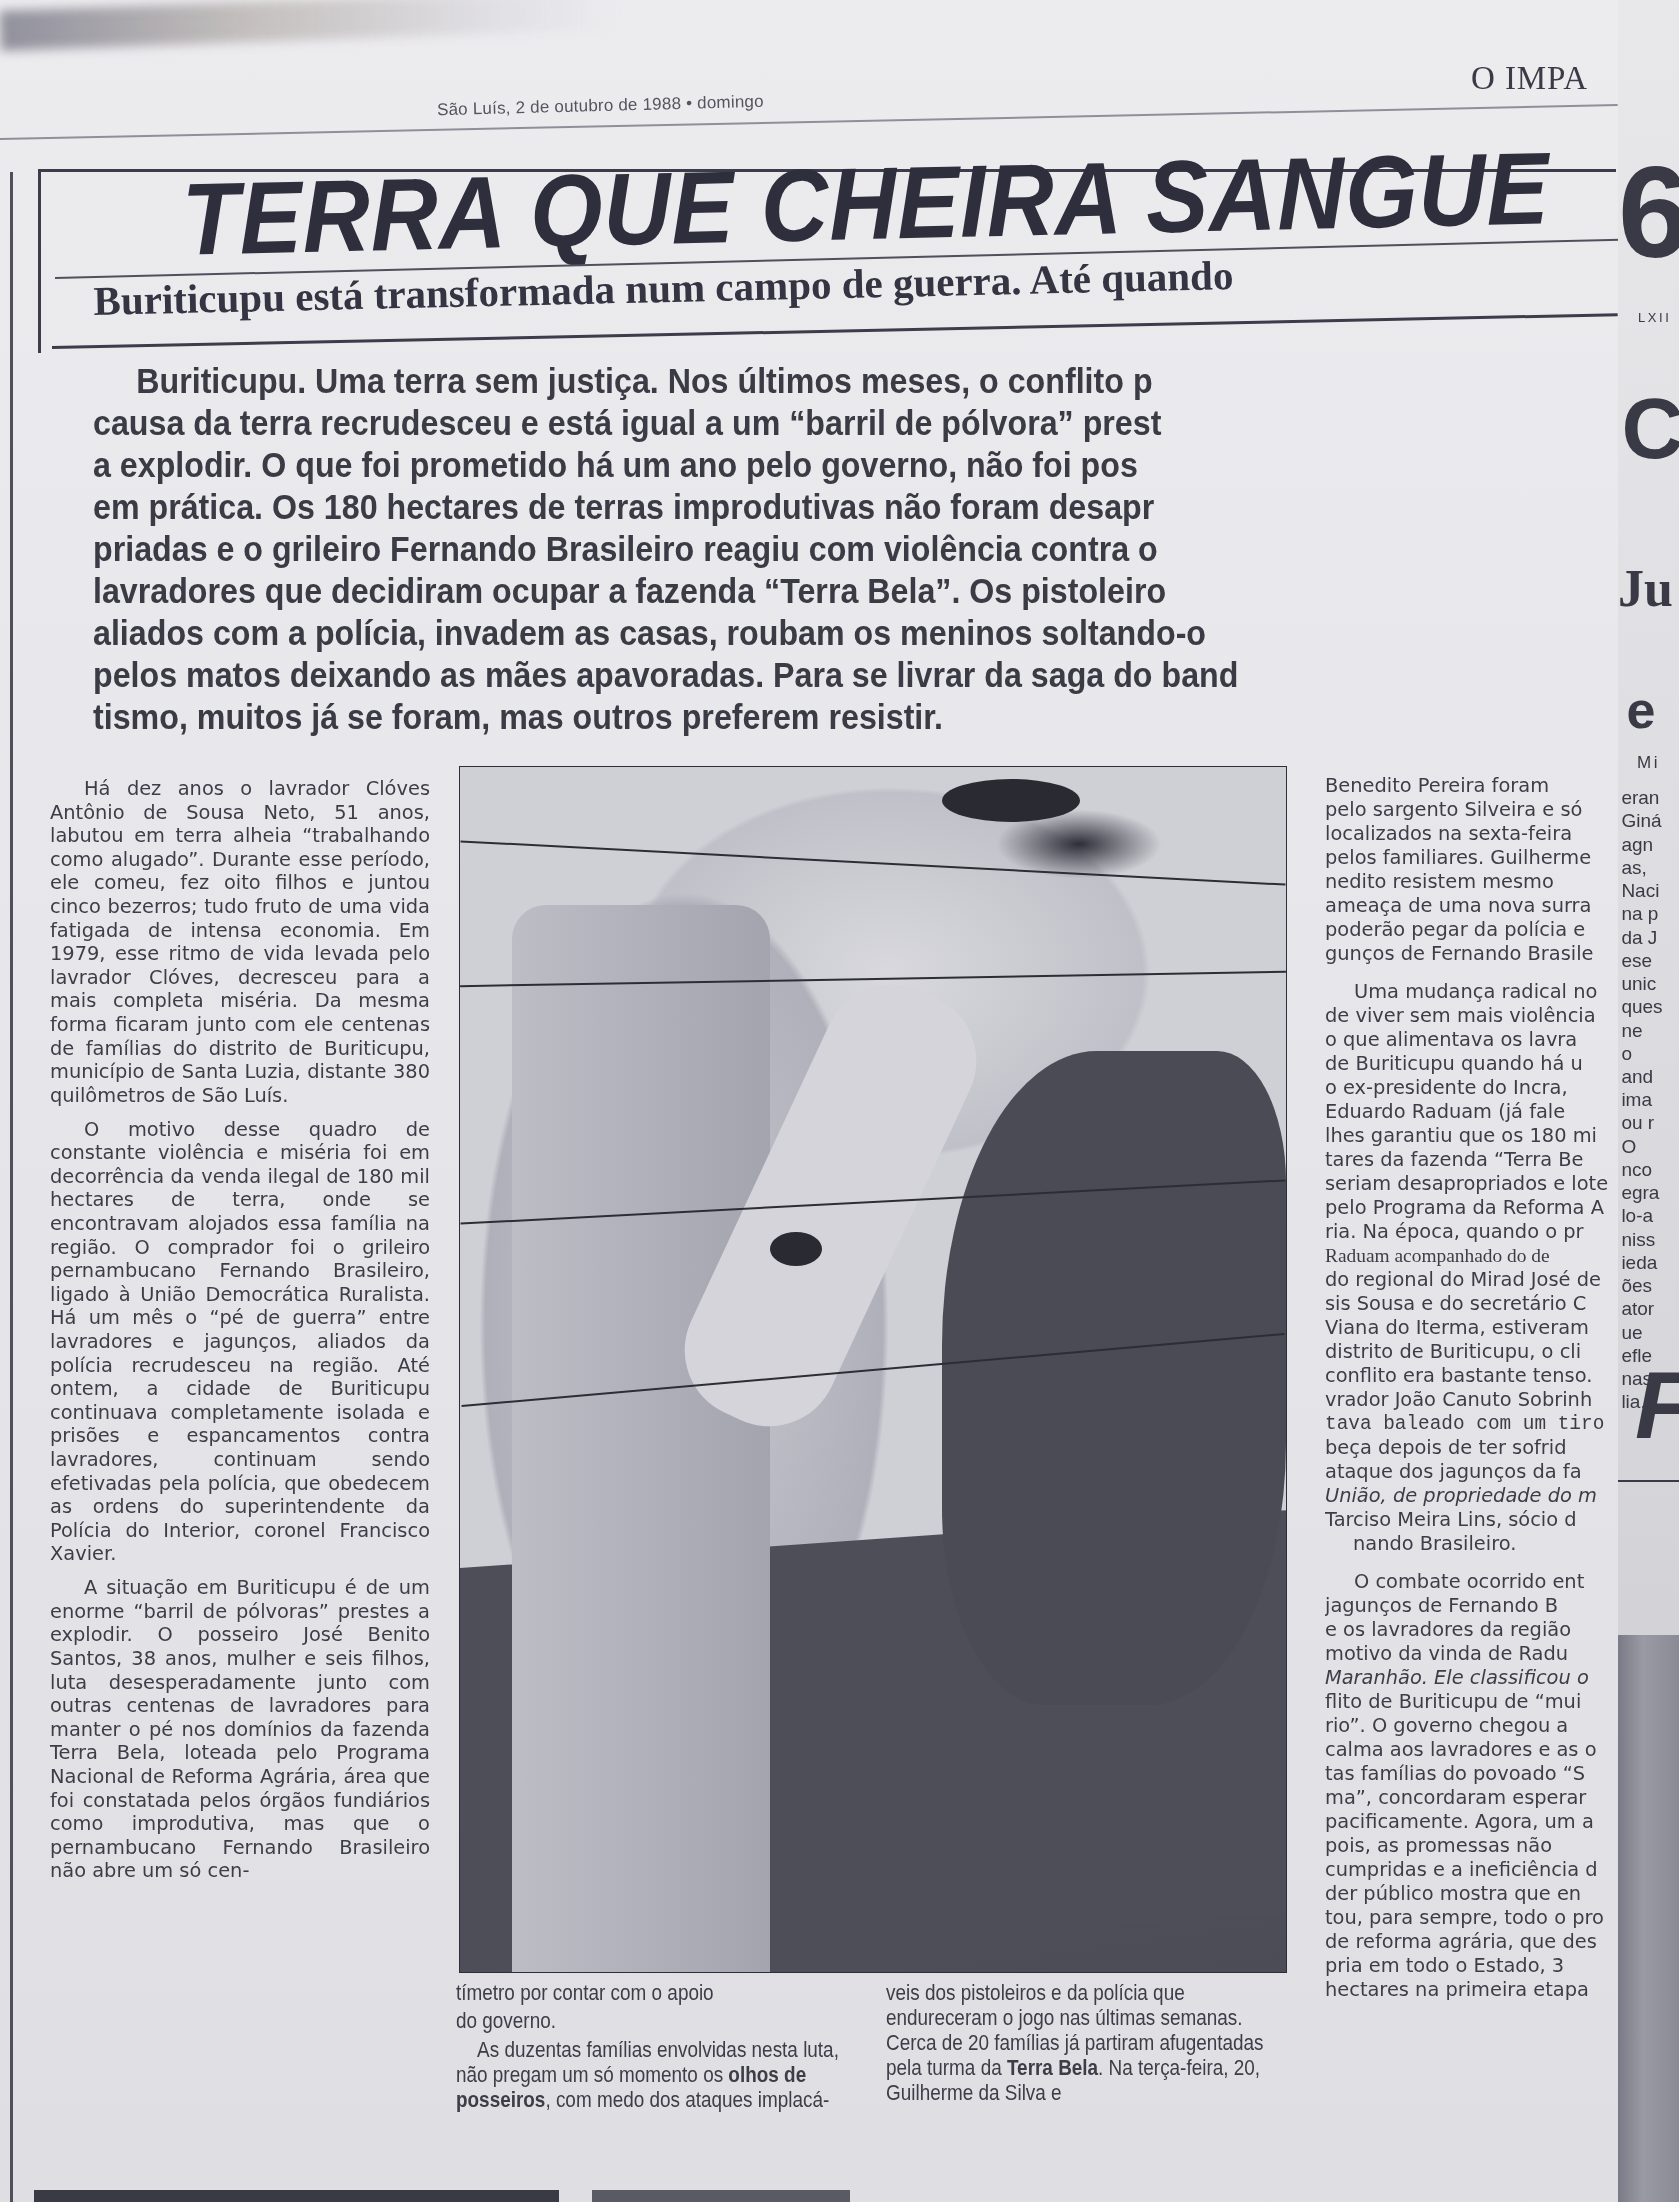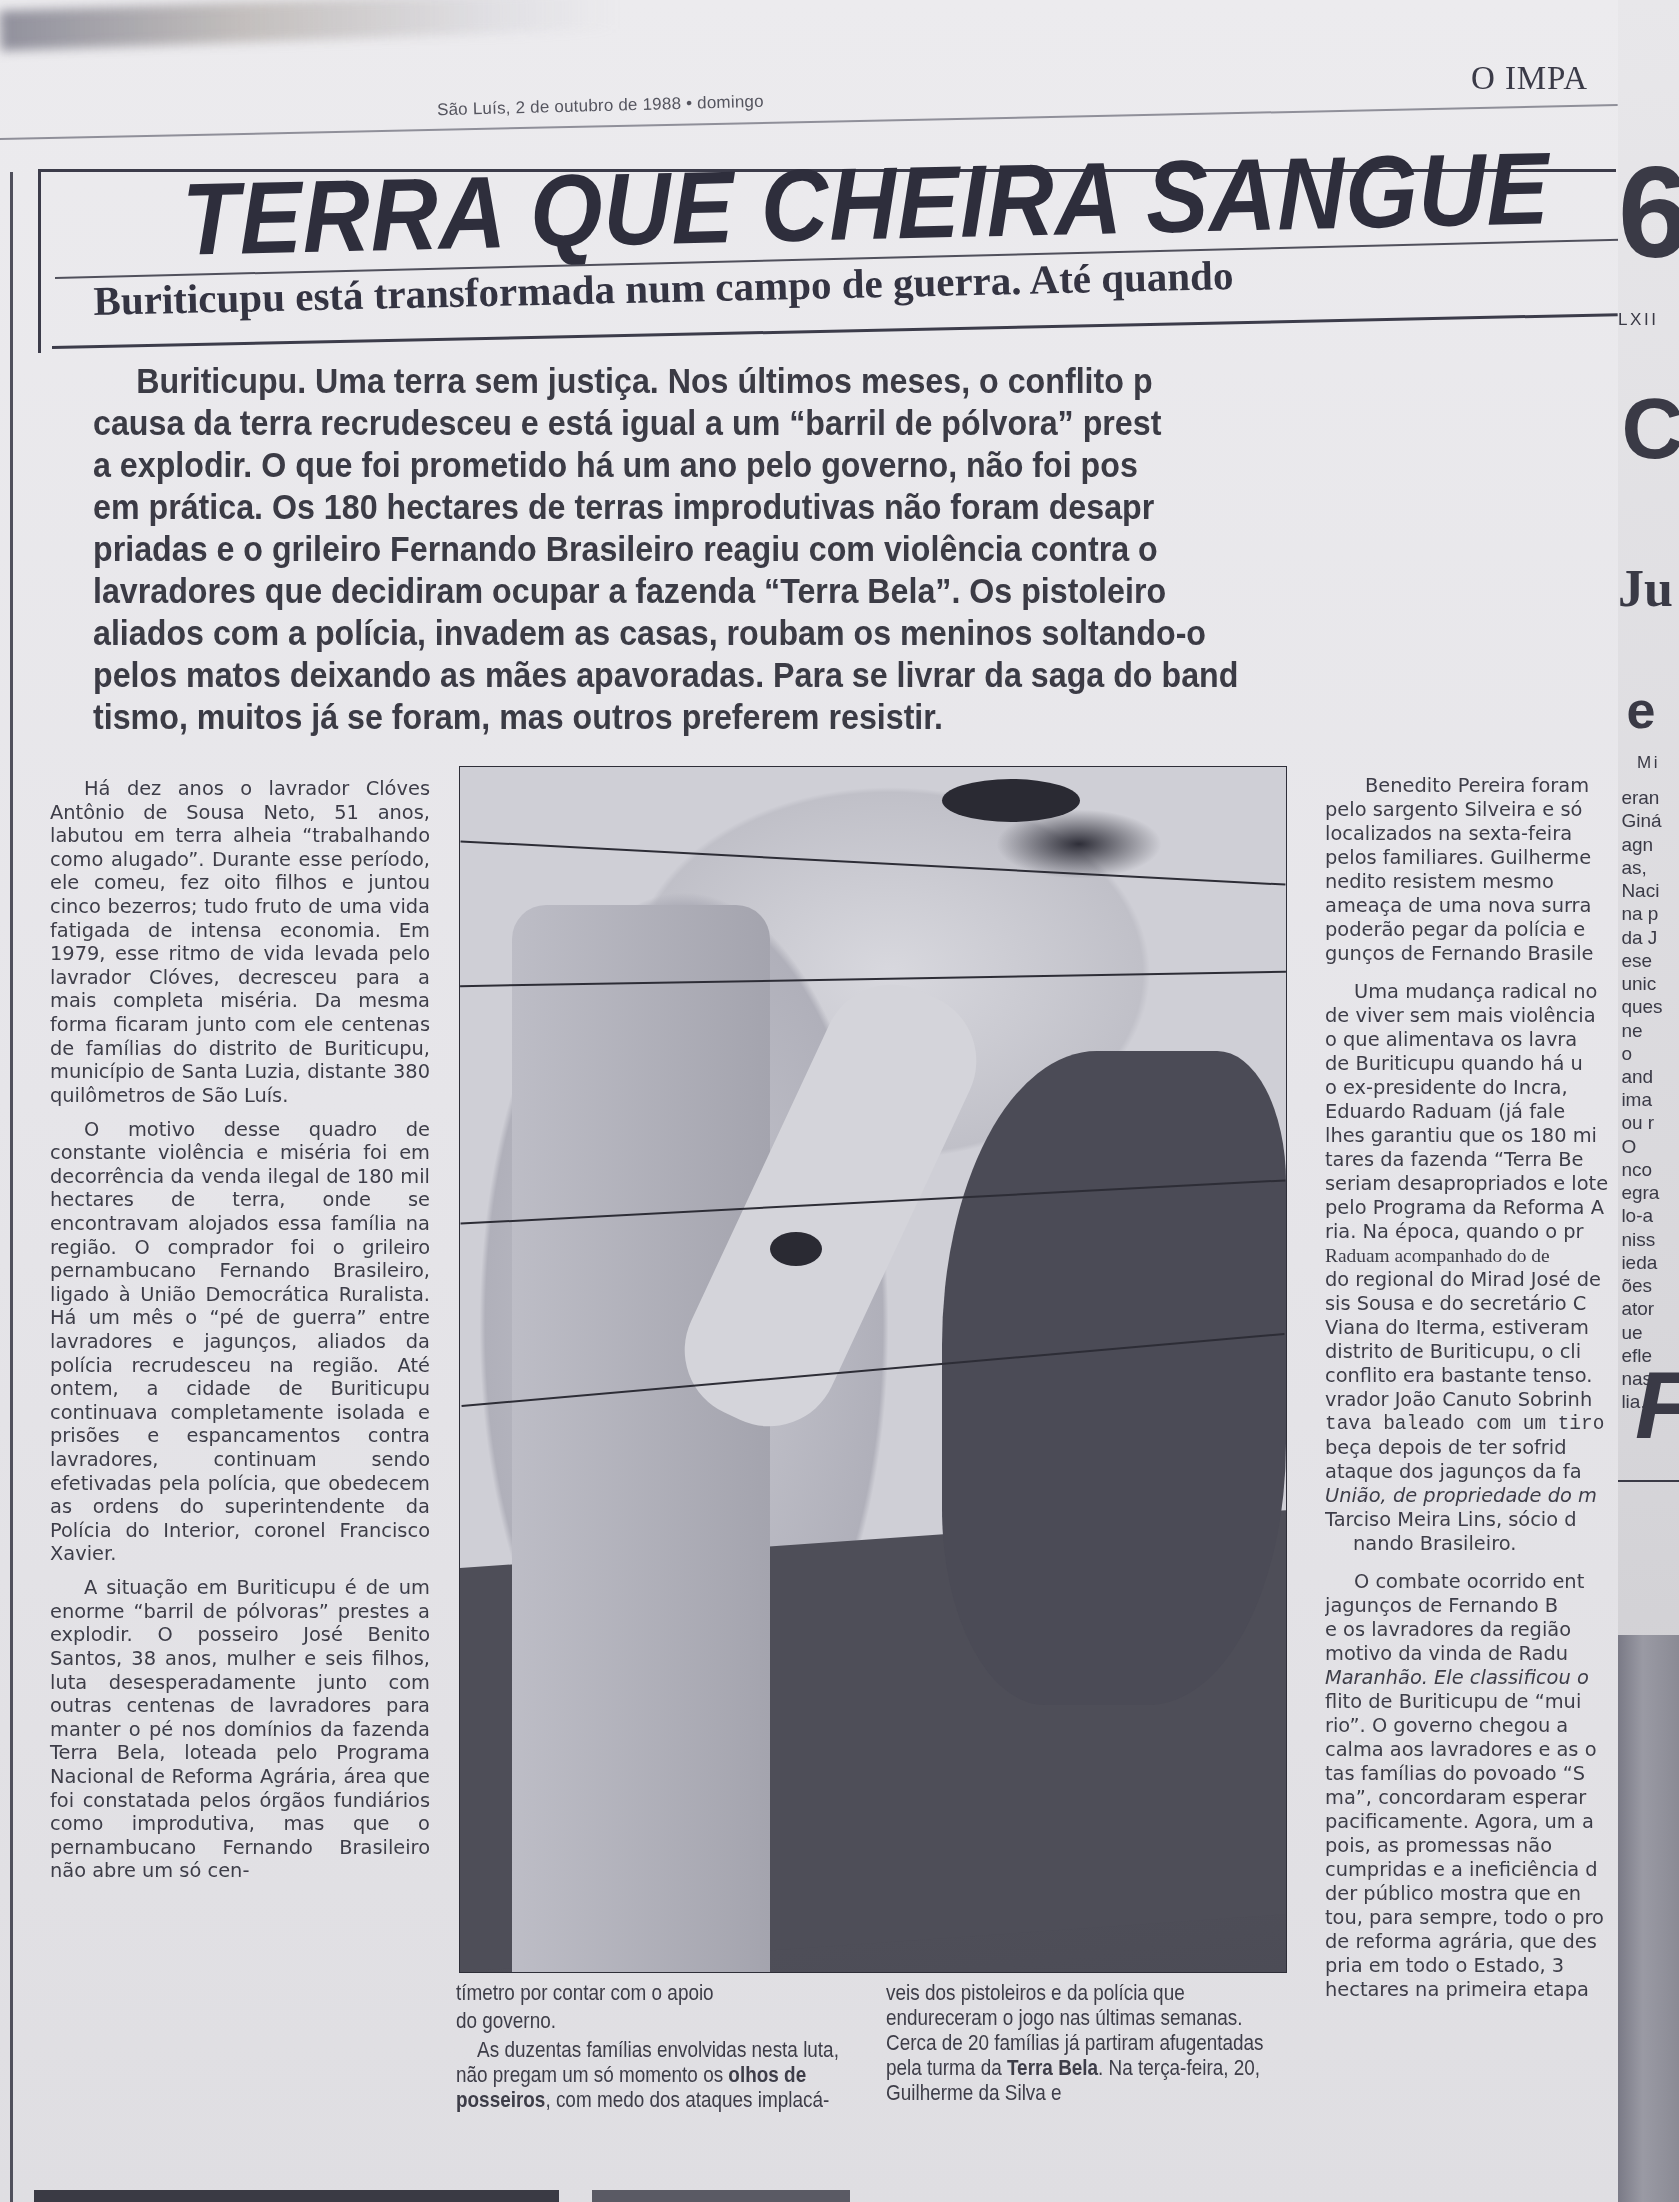--- a/index.html
+++ b/index.html
@@ -158,21 +158,21 @@
     <p>do governo.</p>
     <p class="indent-first"><span>As duzentas famílias envolvidas nesta luta, não pregam um só momento os </span><span class="bold">olhos de posseiros</span><span>, com medo dos ataques implacá-</span></p>
   </div>
 
   <div class="col-mid col-mid-2">
     <p><span>veis dos pistoleiros e da polícia que endureceram o jogo nas últimas semanas. Cerca de 20 famílias já partiram afugentadas pela turma da </span><span class="bold">Terra Bela</span><span>. Na terça-feira, 20, Guilherme da Silva e</span></p>
   </div>
 
   <div class="col col-right" id="col-right">
       <div style="margin-bottom: 13.8px;">
-        <div style="line-height: 24px; margin-left: 40px;">Benedito Pereira foram</div>
+        <div style="line-height: 24px;">Benedito Pereira foram</div>
         <div style="line-height: 24px;">pelo sargento Silveira e só</div>
         <div style="line-height: 24px;">localizados na sexta-feira</div>
         <div style="line-height: 24px;">pelos familiares. Guilherme</div>
         <div style="line-height: 24px;">nedito resistem mesmo</div>
         <div style="line-height: 24px;">ameaça de uma nova surra</div>
         <div style="line-height: 24px;">poderão pegar da polícia e</div>
         <div style="line-height: 24px;">gunços de Fernando Brasile</div>
       </div>
       <div style="margin-bottom: 13.8px;">
         <div style="padding-left: 29px; line-height: 24px;">Uma mudança radical no</div>
@@ -221,21 +221,21 @@
         <div style="line-height: 24px;">hectares na primeira etapa</div>
       </div>
     </div>
 
   <div class="bottom-bars" style="left:34px;width:525px;"></div>
   <div class="bottom-bars" style="left:592px;width:258px;background:#5a5a64;"></div>
 </div>
 
 <div class="neighbor-strip">
   <div class="frag" style="left:0;top:138px;font-size:129px;font-weight:bold;">6</div>
-  <div class="frag" style="left:0;top:310px;font-size:17px;letter-spacing:2.6px;">LXII</div>
+  <div class="frag" style="left:20px;top:310px;font-size:13px;letter-spacing:2.6px;">LXII</div>
   <div class="frag neighbor-big-1">C</div>
   <div class="frag neighbor-big-2">Ju</div>
   <div class="frag neighbor-big-3">e</div>
   <div class="frag" style="left:19px;top:753px;font-size:17px;letter-spacing:2.6px;">Mi</div>
   <div id="neighbor-lines">
       <div class="frag neighbor-small" style="top: 787px;">eran</div>
       <div class="frag neighbor-small" style="top: 810px;">Giná</div>
       <div class="frag neighbor-small" style="top: 834px;">agn</div>
       <div class="frag neighbor-small" style="top: 857px;">as,</div>
       <div class="frag neighbor-small" style="top: 880px;">Naci</div>

